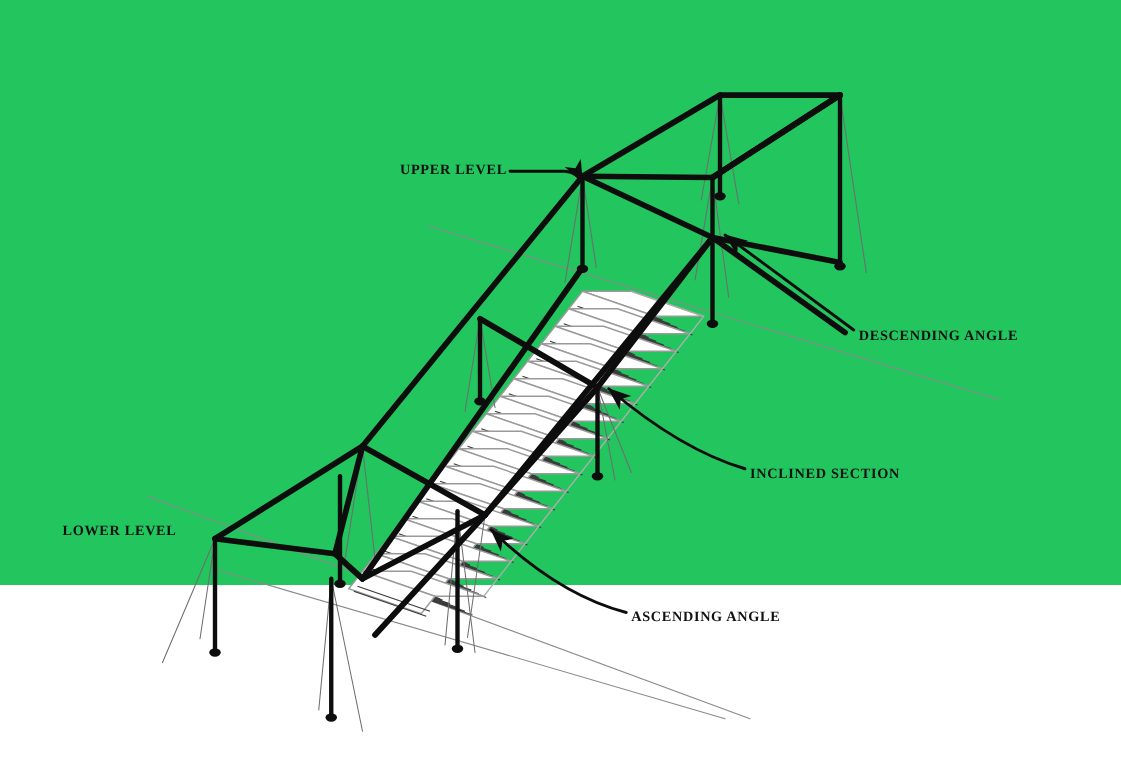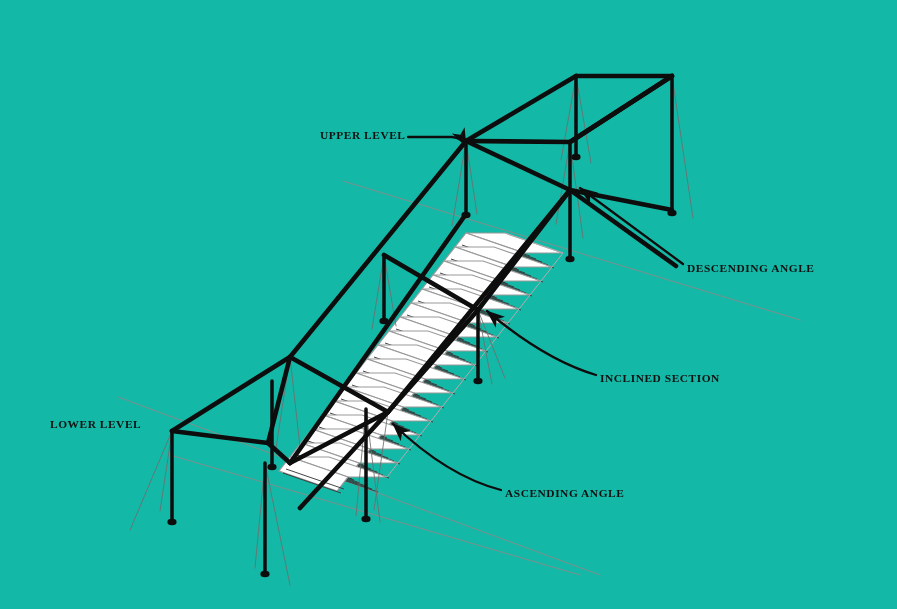--- a/index.html
+++ b/index.html
@@ -10,22 +10,22 @@
   }
   body {
     width: 897px;
     height: 609px;
     overflow: hidden;
     font-family: "Liberation Serif", "DejaVu Serif", serif;
   }
   #drawing-root {
     position: relative;
     width: 897px;
-    height: 609px;
-    background: #14b8a6;
+    height: 468px;
+    background: #22c55e;
   }
   svg#drawing-canvas {
     position: absolute;
     top: 0;
     left: 0;
     width: 897px;
     height: 609px;
     display: block;
   }
   

